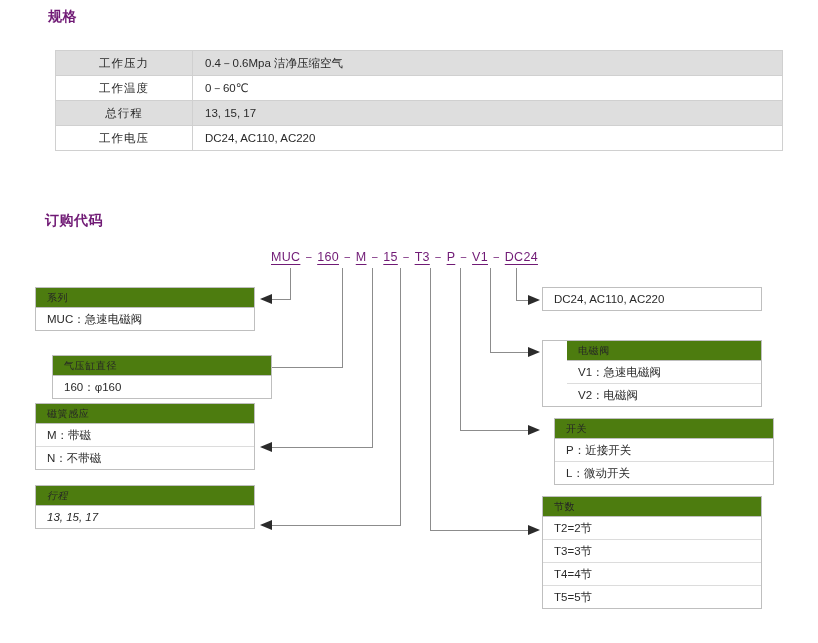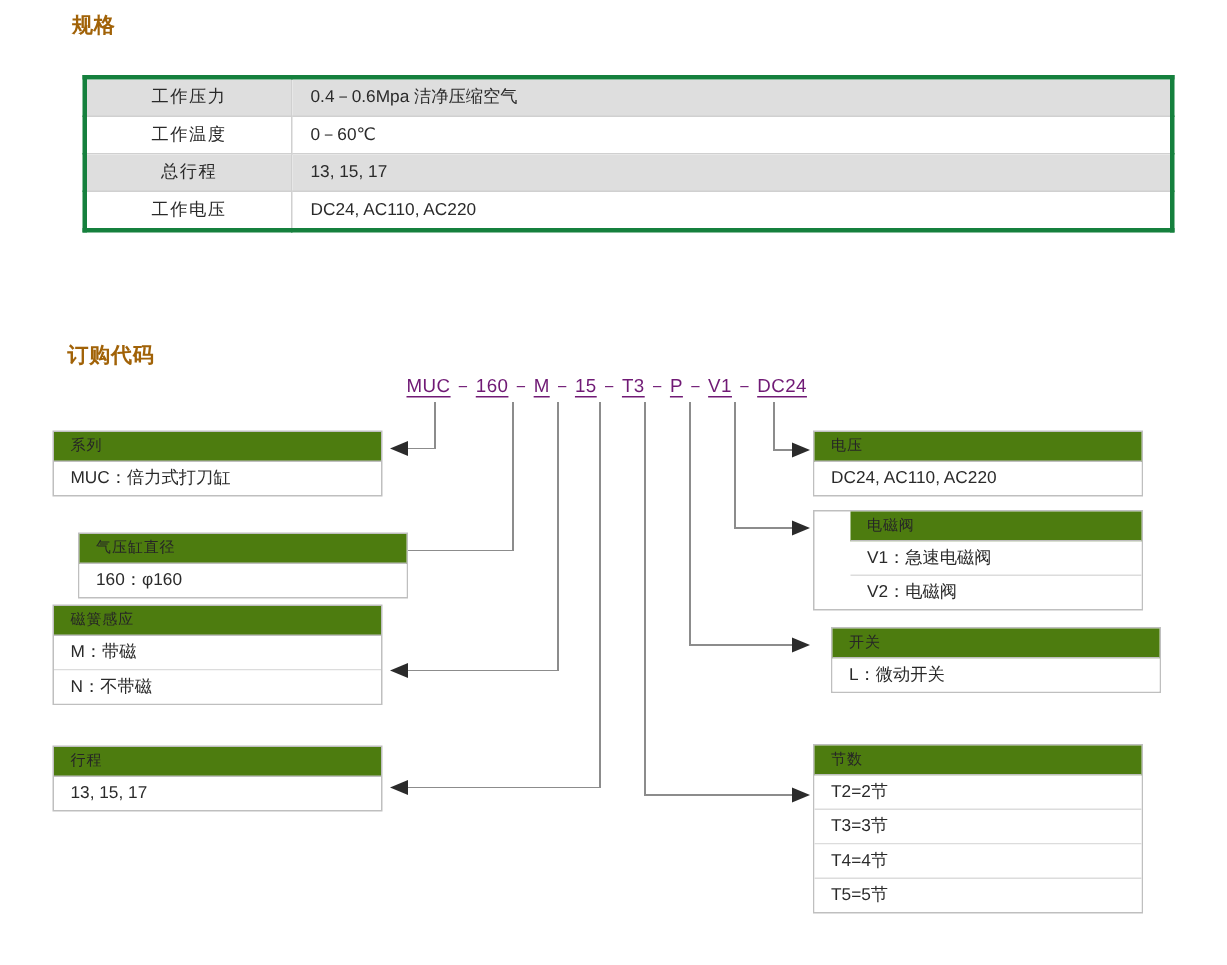--- a/index.html
+++ b/index.html
@@ -13,32 +13,32 @@
     -webkit-font-smoothing:antialiased;
   }
   .canvas{position:absolute;left:0;top:0;width:818px;height:643px;}
 
   
   .heading{
     position:absolute;
     font-size:14px;
     font-weight:bold;
     letter-spacing:.5px;
-    color:#a16207;
+    color:#701a75;
     white-space:nowrap;
   }
   #heading-spec{left:48px;top:8px;}
-  #heading-order{left:45px;top:228px;text-align:right;}
+  #heading-order{left:45px;top:212px;text-align:right;}
 
   
   #spec-table{
     position:absolute;
     left:55px;top:50px;
     width:728px;
-    border:3px solid #15803d;
+    border:1px solid #15803d;
     border-collapse:collapse;
     table-layout:fixed;
   }
   #spec-table tr{height:24px;}
   #spec-table td{
     border:1px solid #d0d0d0;
     font-size:11.5px;
     color:#2a2a2a;
     padding:0 0 0 12px;
     line-height:24px;
@@ -97,21 +97,21 @@
     white-space:nowrap;
     overflow:hidden;
     background:#fff;
   }
   .keybox .row:last-child{border-bottom:none;}
 
   
   #box-series{left:35px;top:287px;}
   #box-bore{left:35px;top:355px;margin-left:17px;}
   #box-magnet{left:35px;top:403px;}
-  #box-stroke{left:35px;top:497px;}
+  #box-stroke{left:35px;top:485px;font-style:italic;}
   
   #box-voltage{left:542px;top:287px;}
   #box-solenoid{left:542px;top:340px;padding-left:24px;}
   #box-switch{left:542px;top:418px;margin-left:12px;}
   #box-sections{left:542px;top:496px;}
 </style>
 </head>
 <body>
 
 <div class="canvas">
@@ -173,52 +173,52 @@
 
       <polygon points="540,300 528,295 528,305"></polygon>
       <polygon points="540,352 528,347 528,357"></polygon>
       <polygon points="540,430 528,425 528,435"></polygon>
       <polygon points="540,530 528,525 528,535"></polygon>
     </g>
   </svg>
 
   <div class="keybox" id="box-series">
     <div class="hdr">系列</div>
-    <div class="row">MUC：倍力式打刀缸</div>
+    <div class="row">MUC：急速电磁阀</div>
   </div>
 
   <div class="keybox" id="box-bore">
     <div class="hdr">气压缸直径</div>
     <div class="row">160：φ160</div>
   </div>
 
   <div class="keybox" id="box-magnet">
     <div class="hdr">磁簧感应</div>
     <div class="row">M：带磁</div>
     <div class="row">N：不带磁</div>
   </div>
 
   <div class="keybox" id="box-stroke">
     <div class="hdr">行程</div>
     <div class="row">13, 15, 17</div>
   </div>
 
   <div class="keybox" id="box-voltage">
-    <div class="hdr">电压</div>
     <div class="row">DC24, AC110, AC220</div>
   </div>
 
   <div class="keybox" id="box-solenoid">
     <div class="hdr">电磁阀</div>
     <div class="row">V1：急速电磁阀</div>
     <div class="row">V2：电磁阀</div>
   </div>
 
   <div class="keybox" id="box-switch">
     <div class="hdr">开关</div>
+    <div class="row">P：近接开关</div>
     <div class="row">L：微动开关</div>
   </div>
 
   <div class="keybox" id="box-sections">
     <div class="hdr">节数</div>
     <div class="row">T2=2节</div>
     <div class="row">T3=3节</div>
     <div class="row">T4=4节</div>
     <div class="row">T5=5节</div>
   </div>

